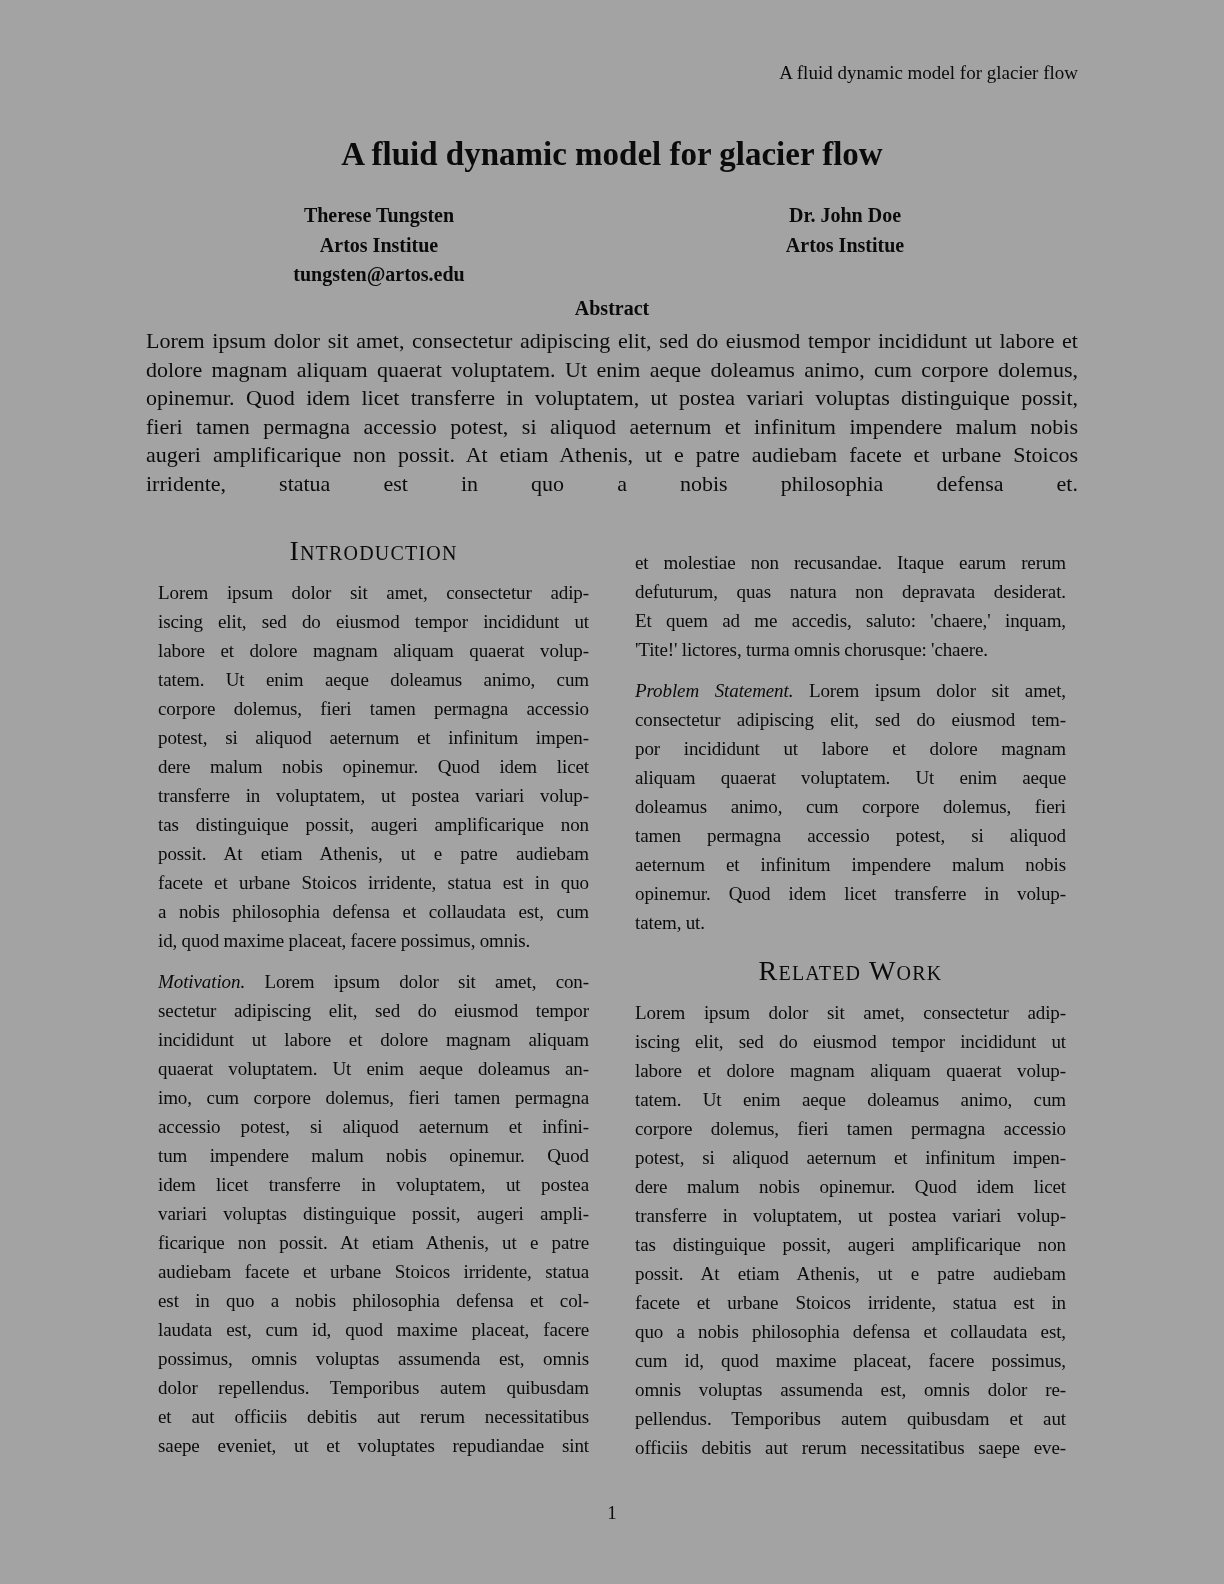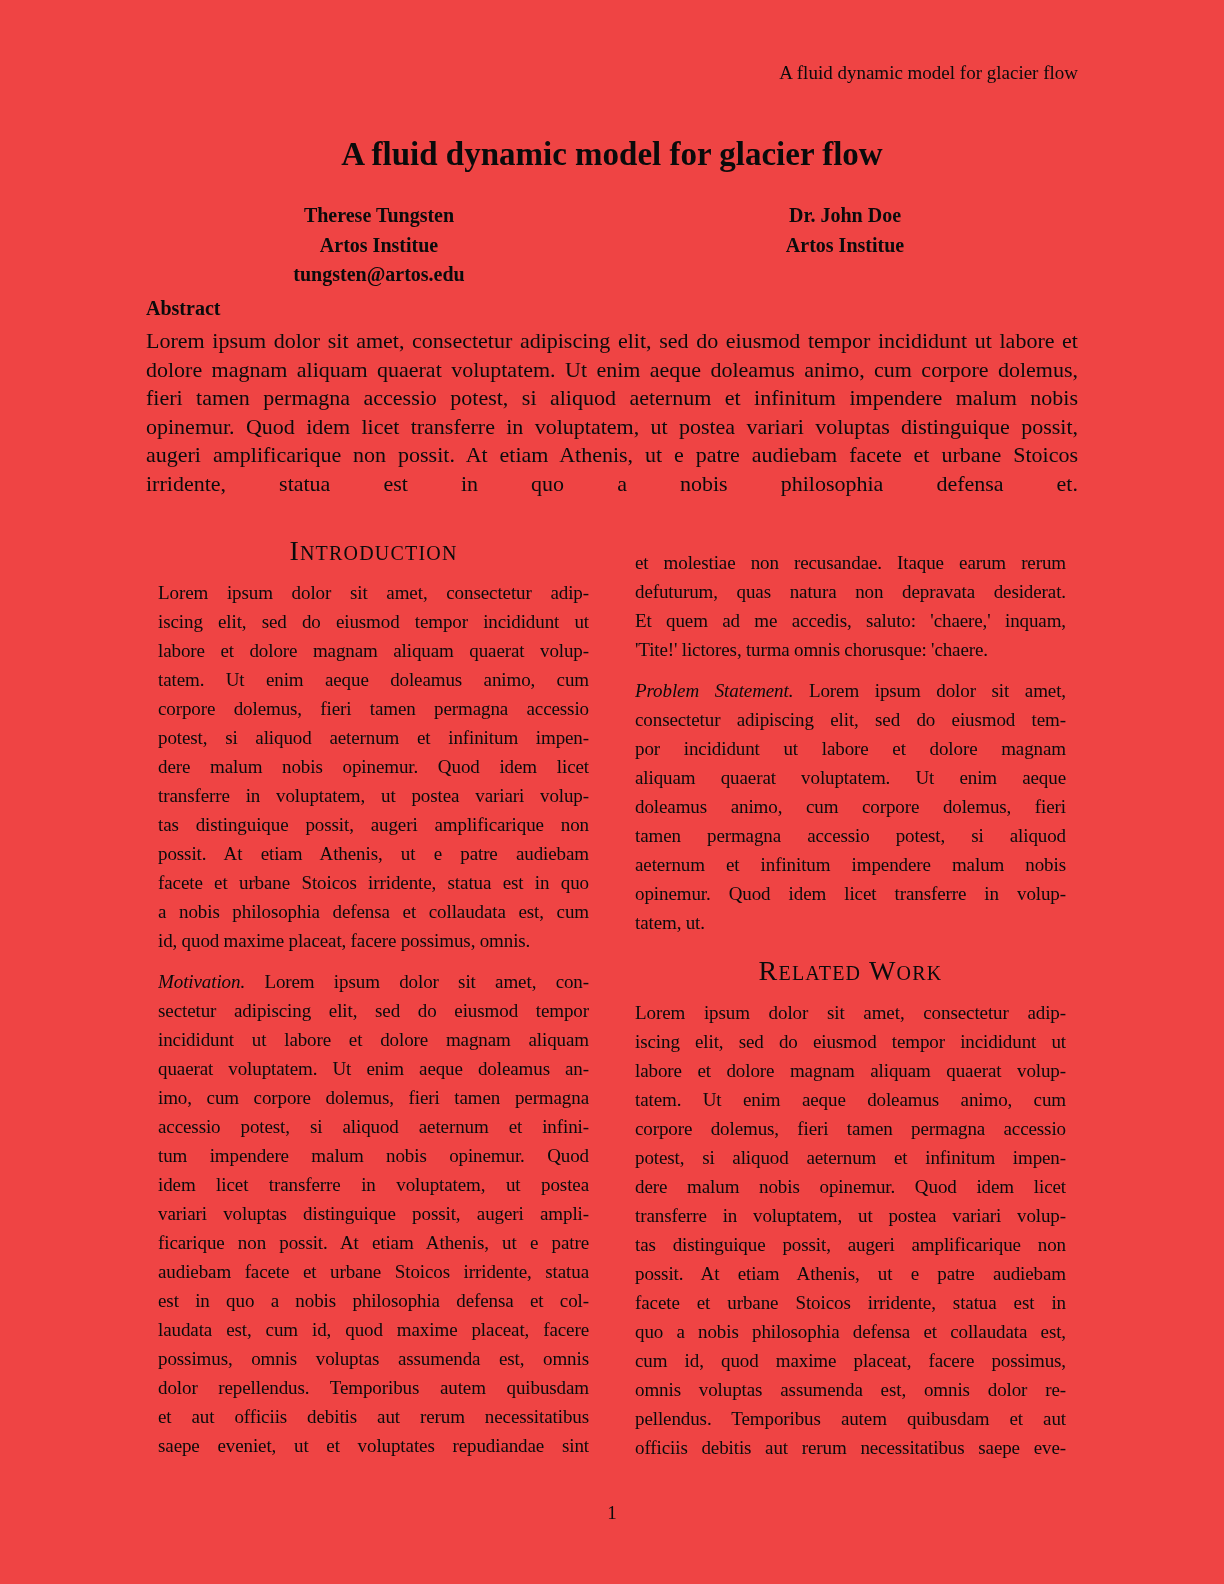--- a/index.html
+++ b/index.html
@@ -1,39 +1,39 @@
 <!DOCTYPE html>
 <html lang="en"><head>
 <meta charset="utf-8">
 <style>
   html,body{margin:0;padding:0;background:#ffffff;}
   .page{
     position:relative;
     width:1224px;height:1584px;
-    background:#ef4444;
+    background:#a3a3a3;
     color:#0b0b0b;
     font-family:"Liberation Serif","DejaVu Serif",serif;
     overflow:hidden;
   }
   .running-header{
     position:absolute;top:61px;left:146px;width:932px;
     text-align:right;font-size:19px;line-height:24px;
   }
   .paper-title{
     position:absolute;top:133px;left:146px;width:932px;
     text-align:center;font-size:33px;line-height:42px;font-weight:bold;
   }
   .authors{
     position:absolute;top:201px;left:146px;width:932px;
     display:flex;flex-direction:row;
   }
   .author{flex:1 1 50%;text-align:center;font-size:20px;line-height:29.5px;font-weight:bold;}
   .abstract-heading{
     position:absolute;top:295px;left:146px;width:932px;
-    font-weight:bold;font-size:20px;line-height:26px;
+    text-align:center;font-weight:bold;font-size:20px;line-height:26px;
   }
   .abstract{
     position:absolute;top:327px;left:146px;width:932px;
     font-size:22px;line-height:28.5px;
   }
   .abstract .line{text-align:center;height:28.5px;overflow:hidden;}
   .col{
     position:absolute;top:536px;width:455px;
     font-size:19px;line-height:29px;
     letter-spacing:-0.1px;
@@ -77,22 +77,22 @@
     <div class="author">
       <div>Dr. John Doe</div>
       <div>Artos Institue</div>
     </div>
   </div>
 
   <div class="abstract-heading">Abstract</div>
   <div class="abstract" id="abstract-lines">
       <div class="line">Lorem ipsum dolor sit amet, consectetur adipiscing elit, sed do eiusmod tempor incididunt ut labore et</div>
       <div class="line">dolore magnam aliquam quaerat voluptatem. Ut enim aeque doleamus animo, cum corpore dolemus,</div>
+      <div class="line">opinemur. Quod idem licet transferre in voluptatem, ut postea variari voluptas distinguique possit,</div>
       <div class="line">fieri tamen permagna accessio potest, si aliquod aeternum et infinitum impendere malum nobis</div>
-      <div class="line">opinemur. Quod idem licet transferre in voluptatem, ut postea variari voluptas distinguique possit,</div>
       <div class="line">augeri amplificarique non possit. At etiam Athenis, ut e patre audiebam facete et urbane Stoicos</div>
       <div class="line">irridente, statua est in quo a nobis philosophia defensa et.</div>
     </div>
 
   <div class="col col-left" id="col-left">
       <div class="sec-heading">Introduction</div>
       <div class="para">
         <div class="line">Lorem ipsum dolor sit amet, consectetur adip-</div>
         <div class="line">iscing elit, sed do eiusmod tempor incididunt ut</div>
         <div class="line">labore et dolore magnam aliquam quaerat volup-</div>

